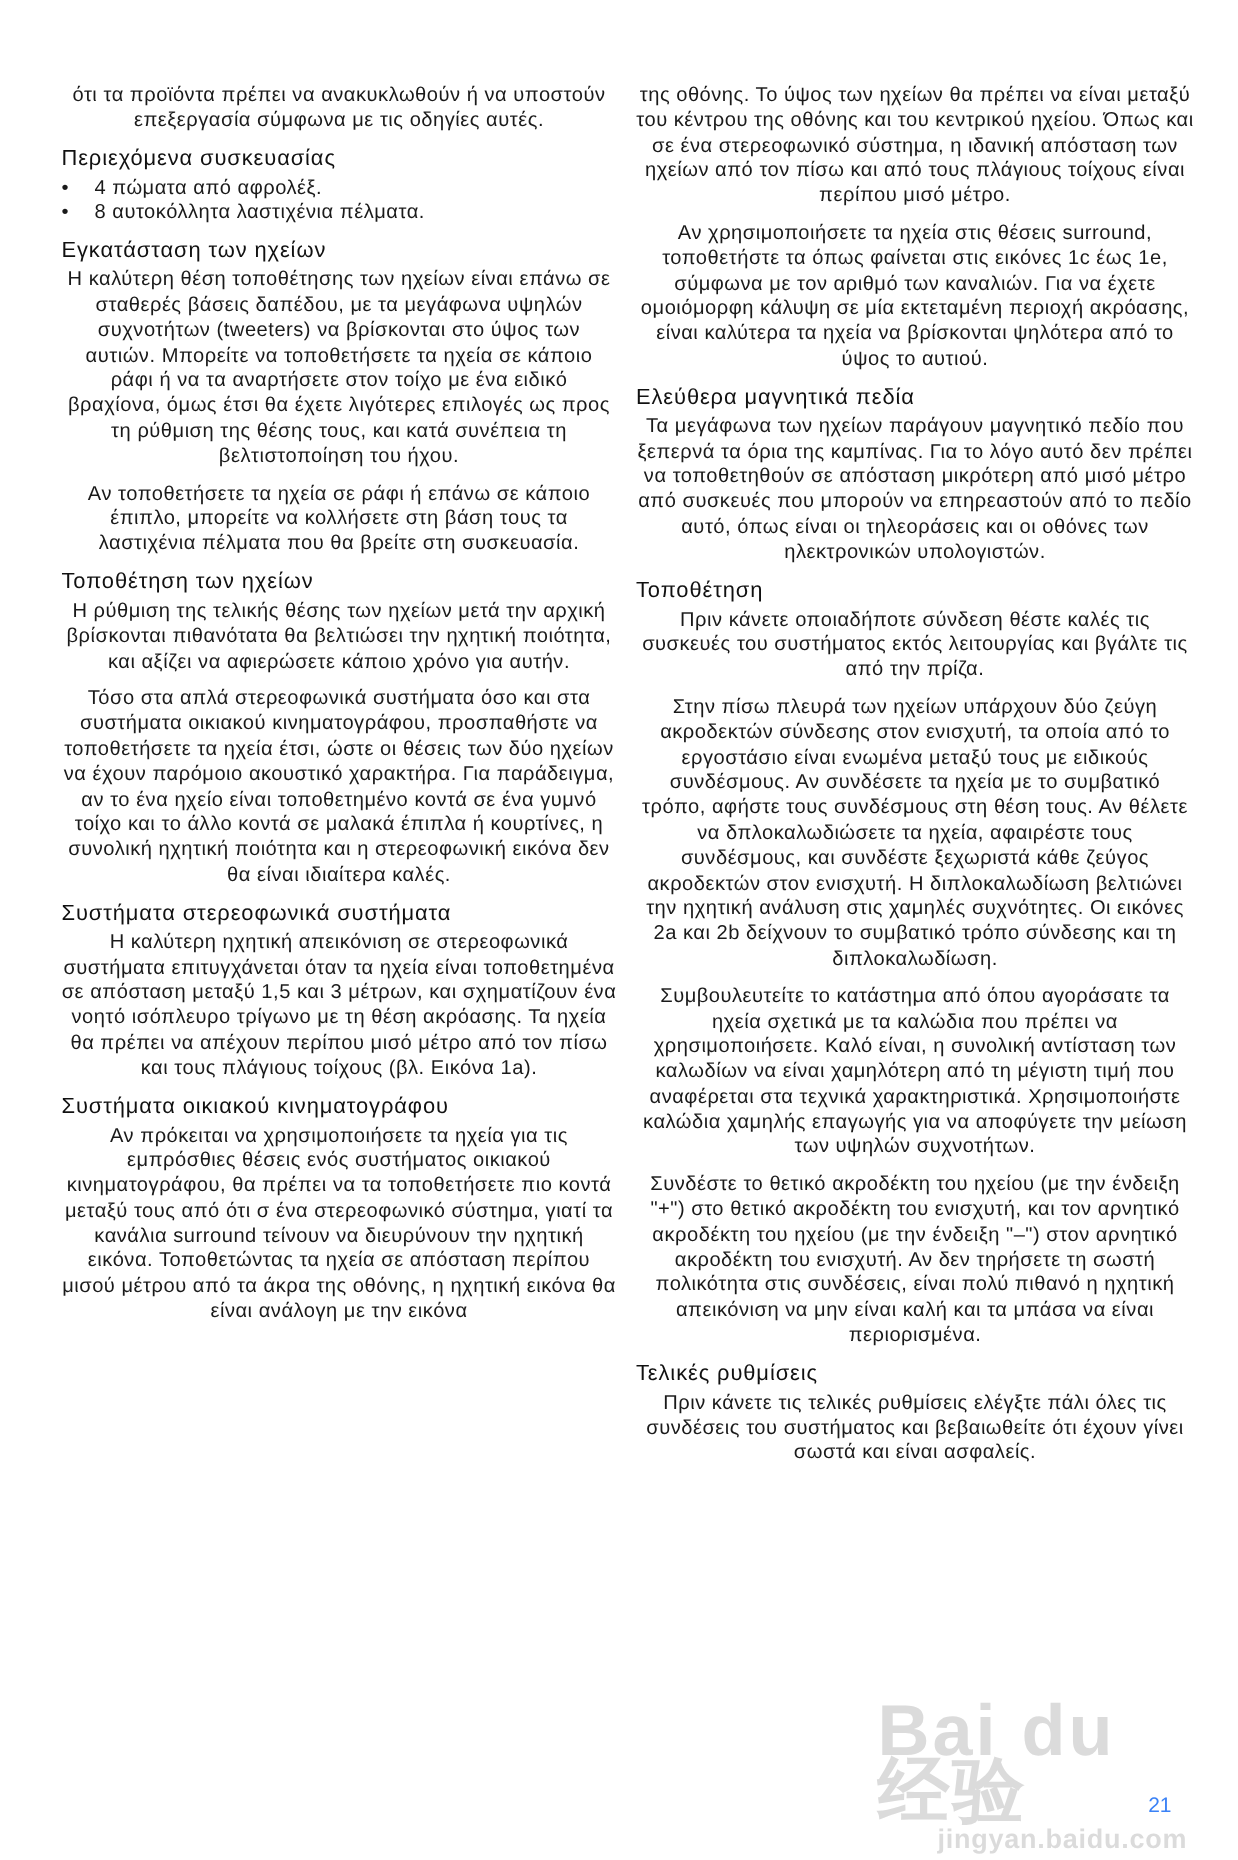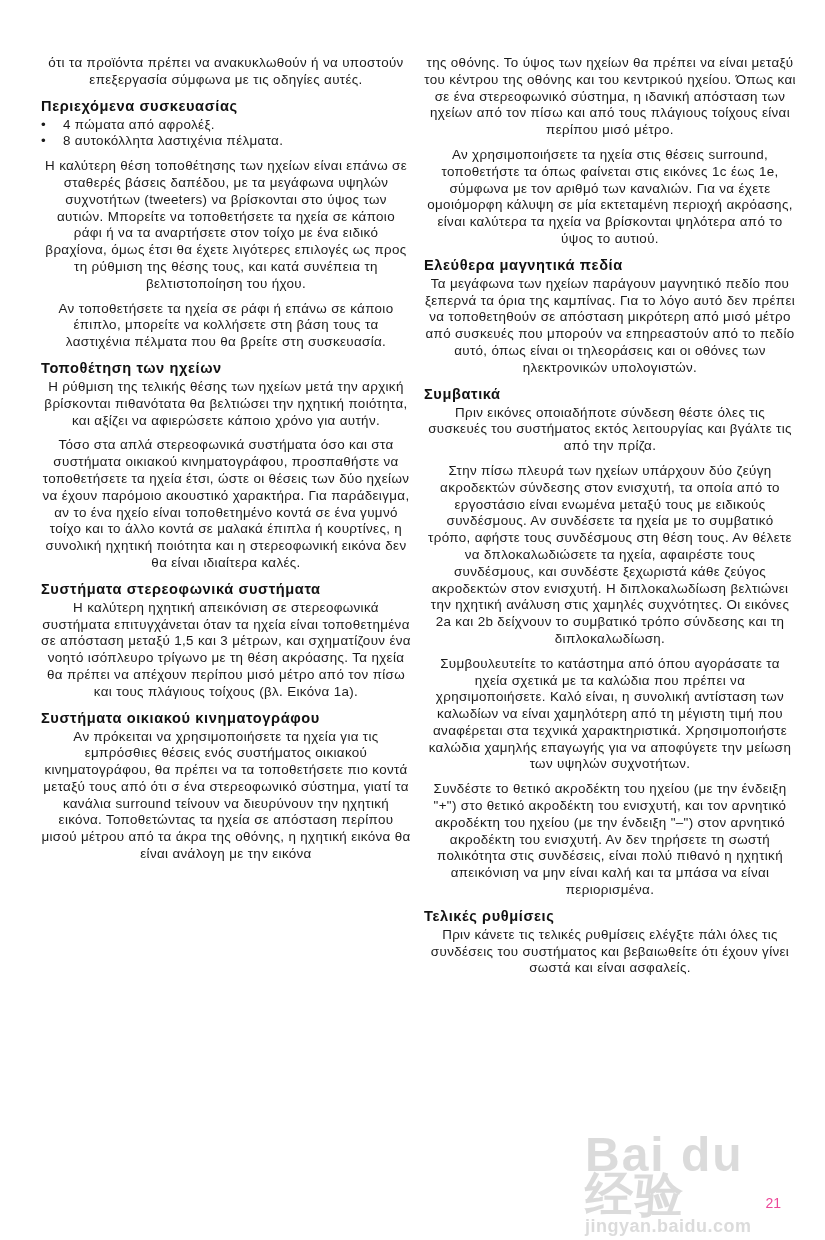--- a/index.html
+++ b/index.html
@@ -3,43 +3,44 @@
 <meta charset="utf-8">
 <style>
   html, body { margin: 0; padding: 0; background: #ffffff; }
   body { width: 825px; height: 1240px; position: relative; overflow: hidden;
          font-family: "Liberation Sans", "DejaVu Sans", sans-serif; color: #1a1a1a; }
   .page { position: absolute; left: 0; top: 0; width: 825px; height: 1240px; }
   .col { position: absolute; top: 55px; width: 370px; font-size: 13.4px; line-height: 16.8px; letter-spacing: 0.35px; }
   .col-left { left: 41px; }
   .col-right { left: 424px; width: 372px; }
   .col p { margin: 0 0 8px 0; text-align: center; }
-  .col h2 { font-size: 14.6px; font-weight: bold; margin: 7px 0 2px 0; line-height: 18px; letter-spacing: 0.6px; color: #111; }
+  .col h2 { font-size: 14.6px; font-weight: normal; margin: 7px 0 2px 0; line-height: 18px; letter-spacing: 0.6px; color: #111; }
   .col ul { margin: 0 0 8px 0; padding: 0; list-style: none; }
   .col ul li { position: relative; padding-left: 22px; }
   .col ul li::before { content: "\2022"; position: absolute; left: 0; top: 0; }
-  .page-number { position: absolute; right: 44px; top: 1195px; font-size: 14px; color: #ec4899; margin-left: 36px; }
+  .page-number { position: absolute; right: 44px; top: 1195px; font-size: 14px; color: #3b82f6; margin-left: 36px; }
   .watermark { position: absolute; left: 585px; top: 1135px; width: 200px; height: 70px; pointer-events: none; }
   .wm-logo { font-size: 48px; font-weight: bold; color: rgba(190,190,190,0.55); letter-spacing: 2px; line-height: 40px; }
-  .wm-url { font-size: 18px; font-weight: bold; color: rgba(190,190,190,0.55); line-height: 22px; letter-spacing: 0.5px; }
+  .wm-url { font-size: 18px; font-weight: bold; color: rgba(190,190,190,0.55); line-height: 22px; letter-spacing: 0.5px; margin-left: 40px; }
 </style>
 </head>
 <body>
 
 <div class="page">
 
   <div class="col col-left">
     <p>ότι τα προϊόντα πρέπει να ανακυκλωθούν ή να υποστούν επεξεργασία σύμφωνα με τις οδηγίες αυτές.</p>
 
     <h2>Περιεχόμενα συσκευασίας</h2>
     <ul>
       <li>4 πώματα από αφρολέξ.</li>
       <li>8 αυτοκόλλητα λαστιχένια πέλματα.</li>
     </ul>
 
+    <h2>Εγκατάσταση των ηχείων</h2>
     <p>Η καλύτερη θέση τοποθέτησης των ηχείων είναι επάνω σε σταθερές βάσεις δαπέδου, με τα μεγάφωνα υψηλών συχνοτήτων (tweeters) να βρίσκονται στο ύψος των αυτιών. Μπορείτε να τοποθετήσετε τα ηχεία σε κάποιο ράφι ή να τα αναρτήσετε στον τοίχο με ένα ειδικό βραχίονα, όμως έτσι θα έχετε λιγότερες επιλογές ως προς τη ρύθμιση της θέσης τους, και κατά συνέπεια τη βελτιστοποίηση του ήχου.</p>
     <p>Αν τοποθετήσετε τα ηχεία σε ράφι ή επάνω σε κάποιο έπιπλο, μπορείτε να κολλήσετε στη βάση τους τα λαστιχένια πέλματα που θα βρείτε στη συσκευασία.</p>
 
     <h2>Τοποθέτηση των ηχείων</h2>
     <p>Η ρύθμιση της τελικής θέσης των ηχείων μετά την αρχική βρίσκονται πιθανότατα θα βελτιώσει την ηχητική ποιότητα, και αξίζει να αφιερώσετε κάποιο χρόνο για αυτήν.</p>
     <p>Τόσο στα απλά στερεοφωνικά συστήματα όσο και στα συστήματα οικιακού κινηματογράφου, προσπαθήστε να τοποθετήσετε τα ηχεία έτσι, ώστε οι θέσεις των δύο ηχείων να έχουν παρόμοιο ακουστικό χαρακτήρα. Για παράδειγμα, αν το ένα ηχείο είναι τοποθετημένο κοντά σε ένα γυμνό τοίχο και το άλλο κοντά σε μαλακά έπιπλα ή κουρτίνες, η συνολική ηχητική ποιότητα και η στερεοφωνική εικόνα δεν θα είναι ιδιαίτερα καλές.</p>
 
     <h2>Συστήματα στερεοφωνικά συστήματα</h2>
     <p>Η καλύτερη ηχητική απεικόνιση σε στερεοφωνικά συστήματα επιτυγχάνεται όταν τα ηχεία είναι τοποθετημένα σε απόσταση μεταξύ 1,5 και 3 μέτρων, και σχηματίζουν ένα νοητό ισόπλευρο τρίγωνο με τη θέση ακρόασης. Τα ηχεία θα πρέπει να απέχουν περίπου μισό μέτρο από τον πίσω και τους πλάγιους τοίχους (βλ. Εικόνα 1a).</p>
 
@@ -47,22 +48,22 @@
     <p>Αν πρόκειται να χρησιμοποιήσετε τα ηχεία για τις εμπρόσθιες θέσεις ενός συστήματος οικιακού κινηματογράφου, θα πρέπει να τα τοποθετήσετε πιο κοντά μεταξύ τους από ότι σ ένα στερεοφωνικό σύστημα, γιατί τα κανάλια surround τείνουν να διευρύνουν την ηχητική εικόνα. Τοποθετώντας τα ηχεία σε απόσταση περίπου μισού μέτρου από τα άκρα της οθόνης, η ηχητική εικόνα θα είναι ανάλογη με την εικόνα</p>
   </div>
 
   <div class="col col-right">
     <p>της οθόνης. Το ύψος των ηχείων θα πρέπει να είναι μεταξύ του κέντρου της οθόνης και του κεντρικού ηχείου. Όπως και σε ένα στερεοφωνικό σύστημα, η ιδανική απόσταση των ηχείων από τον πίσω και από τους πλάγιους τοίχους είναι περίπου μισό μέτρο.</p>
     <p>Αν χρησιμοποιήσετε τα ηχεία στις θέσεις surround, τοποθετήστε τα όπως φαίνεται στις εικόνες 1c έως 1e, σύμφωνα με τον αριθμό των καναλιών. Για να έχετε ομοιόμορφη κάλυψη σε μία εκτεταμένη περιοχή ακρόασης, είναι καλύτερα τα ηχεία να βρίσκονται ψηλότερα από το ύψος το αυτιού.</p>
 
     <h2>Ελεύθερα μαγνητικά πεδία</h2>
     <p>Τα μεγάφωνα των ηχείων παράγουν μαγνητικό πεδίο που ξεπερνά τα όρια της καμπίνας. Για το λόγο αυτό δεν πρέπει να τοποθετηθούν σε απόσταση μικρότερη από μισό μέτρο από συσκευές που μπορούν να επηρεαστούν από το πεδίο αυτό, όπως είναι οι τηλεοράσεις και οι οθόνες των ηλεκτρονικών υπολογιστών.</p>
 
-    <h2>Συμβατικά</h2>
-    <p>Πριν εικόνες οποιαδήποτε σύνδεση θέστε όλες τις συσκευές του συστήματος εκτός λειτουργίας και βγάλτε τις από την πρίζα.</p>
+    <h2>Τοποθέτηση</h2>
+    <p>Πριν κάνετε οποιαδήποτε σύνδεση θέστε καλές τις συσκευές του συστήματος εκτός λειτουργίας και βγάλτε τις από την πρίζα.</p>
     <p>Στην πίσω πλευρά των ηχείων υπάρχουν δύο ζεύγη ακροδεκτών σύνδεσης στον ενισχυτή, τα οποία από το εργοστάσιο είναι ενωμένα μεταξύ τους με ειδικούς συνδέσμους. Αν συνδέσετε τα ηχεία με το συμβατικό τρόπο, αφήστε τους συνδέσμους στη θέση τους. Αν θέλετε να δπλοκαλωδιώσετε τα ηχεία, αφαιρέστε τους συνδέσμους, και συνδέστε ξεχωριστά κάθε ζεύγος ακροδεκτών στον ενισχυτή. Η διπλοκαλωδίωση βελτιώνει την ηχητική ανάλυση στις χαμηλές συχνότητες. Οι εικόνες 2a και 2b δείχνουν το συμβατικό τρόπο σύνδεσης και τη διπλοκαλωδίωση.</p>
     <p>Συμβουλευτείτε το κατάστημα από όπου αγοράσατε τα ηχεία σχετικά με τα καλώδια που πρέπει να χρησιμοποιήσετε. Καλό είναι, η συνολική αντίσταση των καλωδίων να είναι χαμηλότερη από τη μέγιστη τιμή που αναφέρεται στα τεχνικά χαρακτηριστικά. Χρησιμοποιήστε καλώδια χαμηλής επαγωγής για να αποφύγετε την μείωση των υψηλών συχνοτήτων.</p>
     <p>Συνδέστε το θετικό ακροδέκτη του ηχείου (με την ένδειξη "+") στο θετικό ακροδέκτη του ενισχυτή, και τον αρνητικό ακροδέκτη του ηχείου (με την ένδειξη "–") στον αρνητικό ακροδέκτη του ενισχυτή. Αν δεν τηρήσετε τη σωστή πολικότητα στις συνδέσεις, είναι πολύ πιθανό η ηχητική απεικόνιση να μην είναι καλή και τα μπάσα να είναι περιορισμένα.</p>
 
     <h2>Τελικές ρυθμίσεις</h2>
     <p>Πριν κάνετε τις τελικές ρυθμίσεις ελέγξτε πάλι όλες τις συνδέσεις του συστήματος και βεβαιωθείτε ότι έχουν γίνει σωστά και είναι ασφαλείς.</p>
   </div>
 
   <div class="watermark">
     <div class="wm-logo">Bai du 经验</div>

